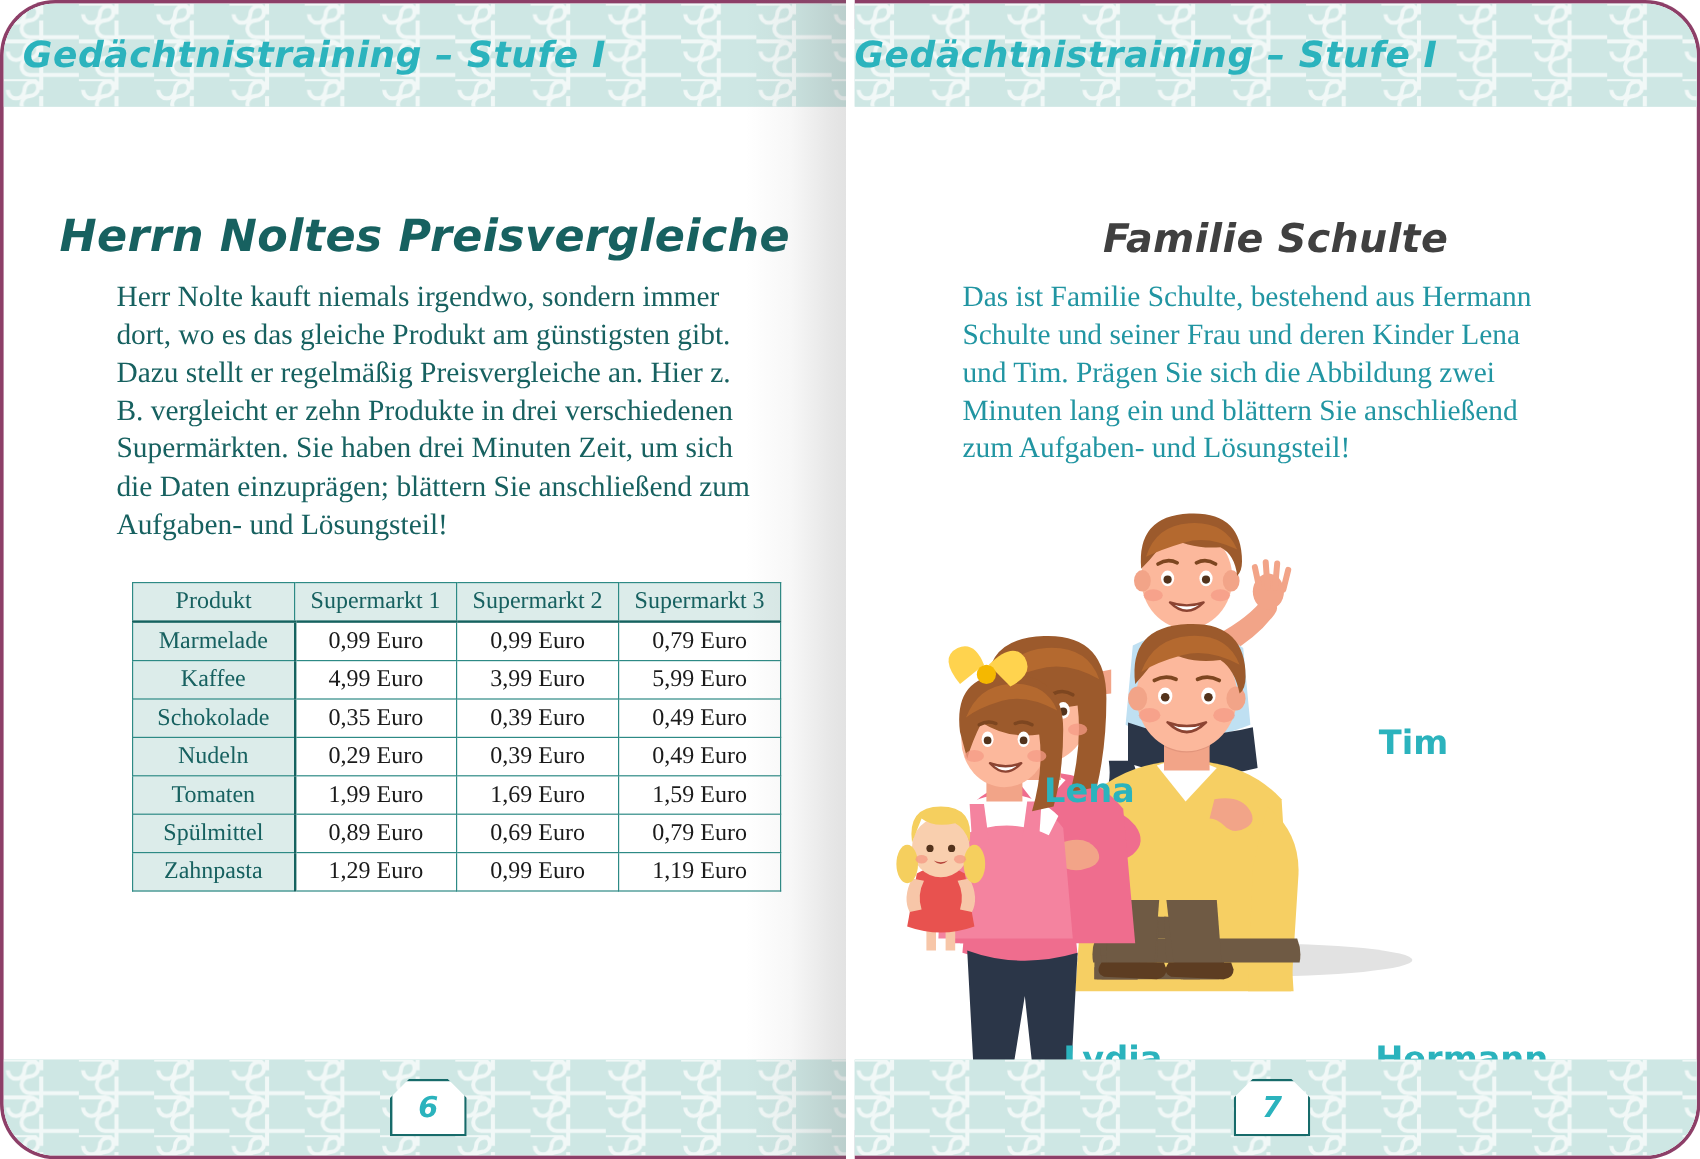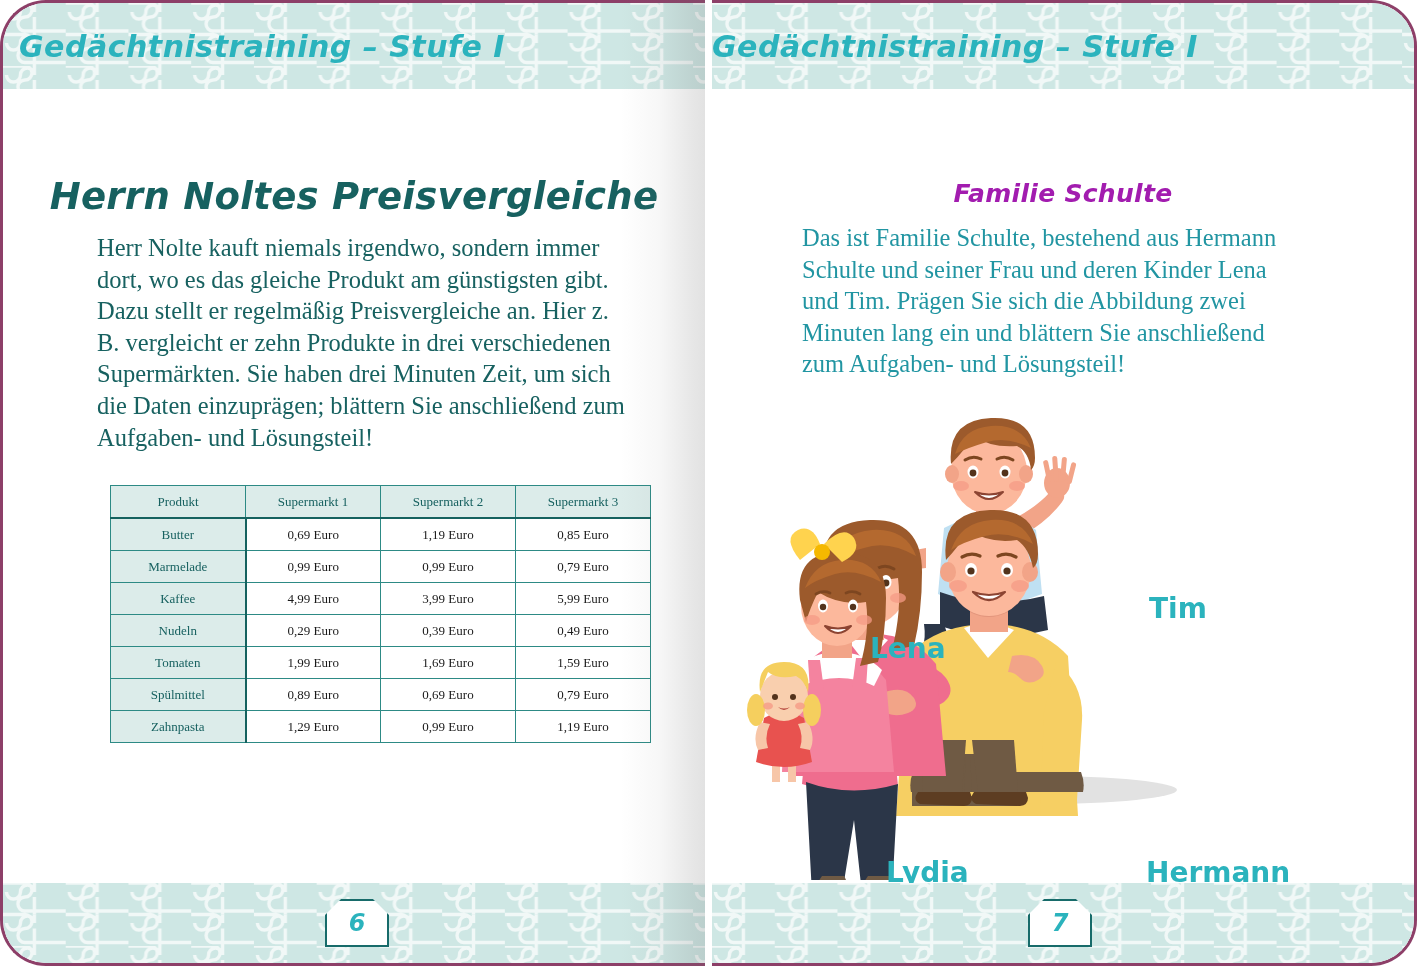--- a/index.html
+++ b/index.html
@@ -103,22 +103,22 @@
     font-weight: bold;
     letter-spacing: 0.3px;
   }
   #page-left .section-title {
     margin: 86px 0 0 0;
     font-size: 37px;
     color: #176160;
   }
   #page-right .section-title {
     margin: 90px 0 0 0;
-    font-size: 25px;
-    color: #a21caf;
+    font-size: 33px;
+    color: #404040;
   }
 
   .body-text {
     font-family: "Liberation Serif", serif;
     font-size: 24.5px;
     line-height: 1.29;
   }
   #page-left .body-text {
     margin: 14px 0 0 94px;
     width: 530px;
@@ -129,21 +129,21 @@
     margin: 14px 0 0 90px;
     width: 500px;
     color: #2195a2;
   }
 
   
   table.price-table {
     margin: 32px 0 0 107px;
     border-collapse: collapse;
     font-family: "Liberation Serif", serif;
-    font-size: 13px;
+    font-size: 20px;
   }
   table.price-table th,
   table.price-table td {
     border: 1px solid #2d8a85;
     height: 31px;
     padding: 0 6px;
     text-align: center;
     white-space: nowrap;
   }
   table.price-table thead th {
@@ -227,36 +227,36 @@
         <thead>
           <tr>
             <th class="prod-head">Produkt</th>
             <th class="mkt-head">Supermarkt 1</th>
             <th class="mkt-head">Supermarkt 2</th>
             <th class="mkt-head">Supermarkt 3</th>
           </tr>
         </thead>
         <tbody>
           <tr>
-              <th class="prod-cell">Butter</th>
-              <td class="price-cell">0,69 Euro</td>
-              <td class="price-cell">1,19 Euro</td>
-              <td class="price-cell">0,85 Euro</td>
-            </tr>
-          <tr>
               <th class="prod-cell">Marmelade</th>
               <td class="price-cell">0,99 Euro</td>
               <td class="price-cell">0,99 Euro</td>
               <td class="price-cell">0,79 Euro</td>
             </tr>
           <tr>
               <th class="prod-cell">Kaffee</th>
               <td class="price-cell">4,99 Euro</td>
               <td class="price-cell">3,99 Euro</td>
               <td class="price-cell">5,99 Euro</td>
+            </tr>
+          <tr>
+              <th class="prod-cell">Schokolade</th>
+              <td class="price-cell">0,35 Euro</td>
+              <td class="price-cell">0,39 Euro</td>
+              <td class="price-cell">0,49 Euro</td>
             </tr>
           <tr>
               <th class="prod-cell">Nudeln</th>
               <td class="price-cell">0,29 Euro</td>
               <td class="price-cell">0,39 Euro</td>
               <td class="price-cell">0,49 Euro</td>
             </tr>
           <tr>
               <th class="prod-cell">Tomaten</th>
               <td class="price-cell">1,99 Euro</td>

